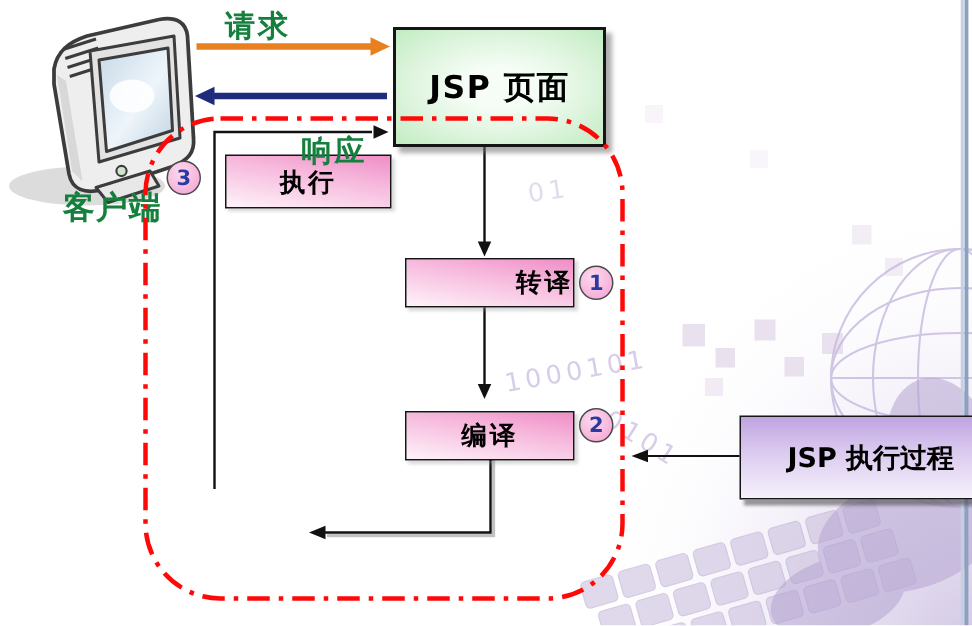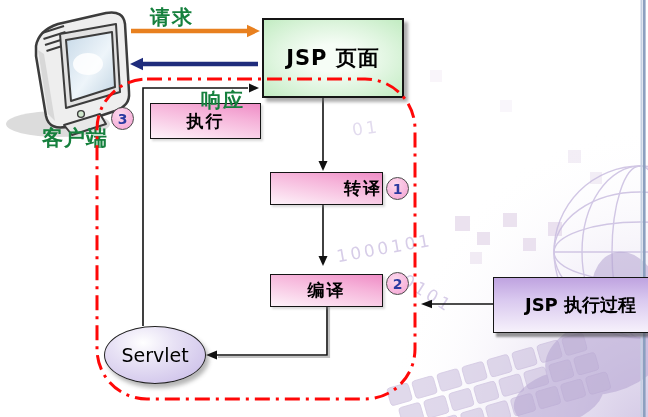--- a/index.html
+++ b/index.html
@@ -208,23 +208,20 @@
   </div>
 
   <div class="node step-box trans-box">
     <span>转译</span>
   </div>
 
   <div class="node step-box comp-box">
     <span>编译</span>
   </div>
 
-  <div class="node servlet">
-    <span>Servlet</span>
-  </div>
 
   <div class="node process-box">
     <span>JSP 执行过程</span>
   </div>
 
   <div class="step-circle c1">
     <span>1</span>
   </div>
   <div class="step-circle c2">
     <span>2</span>

